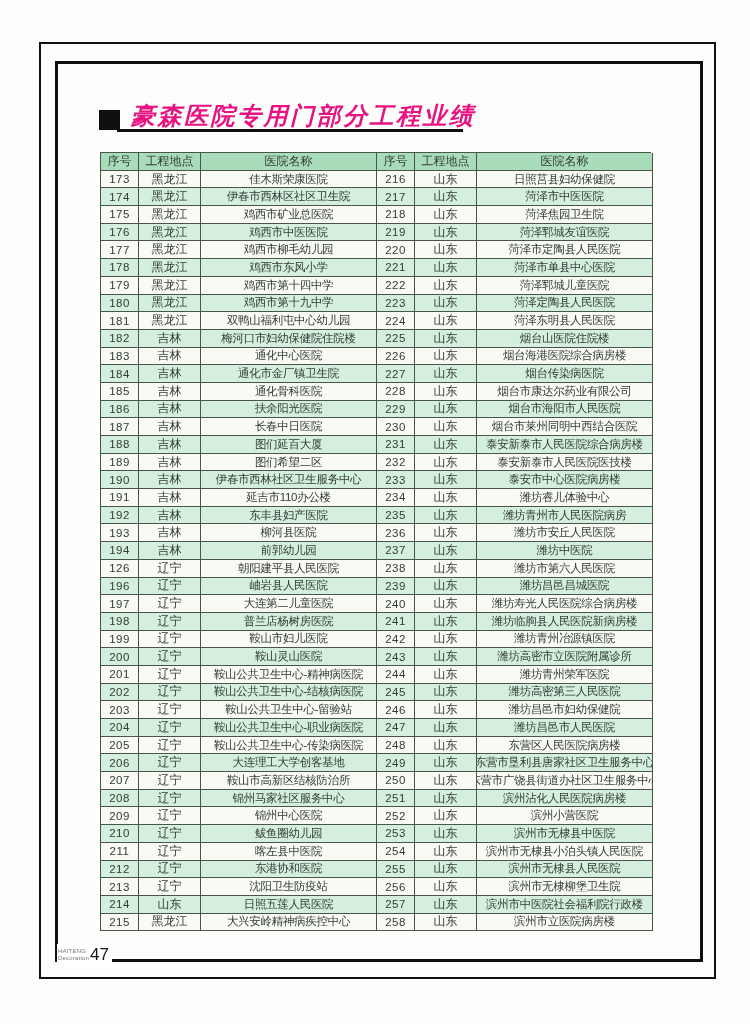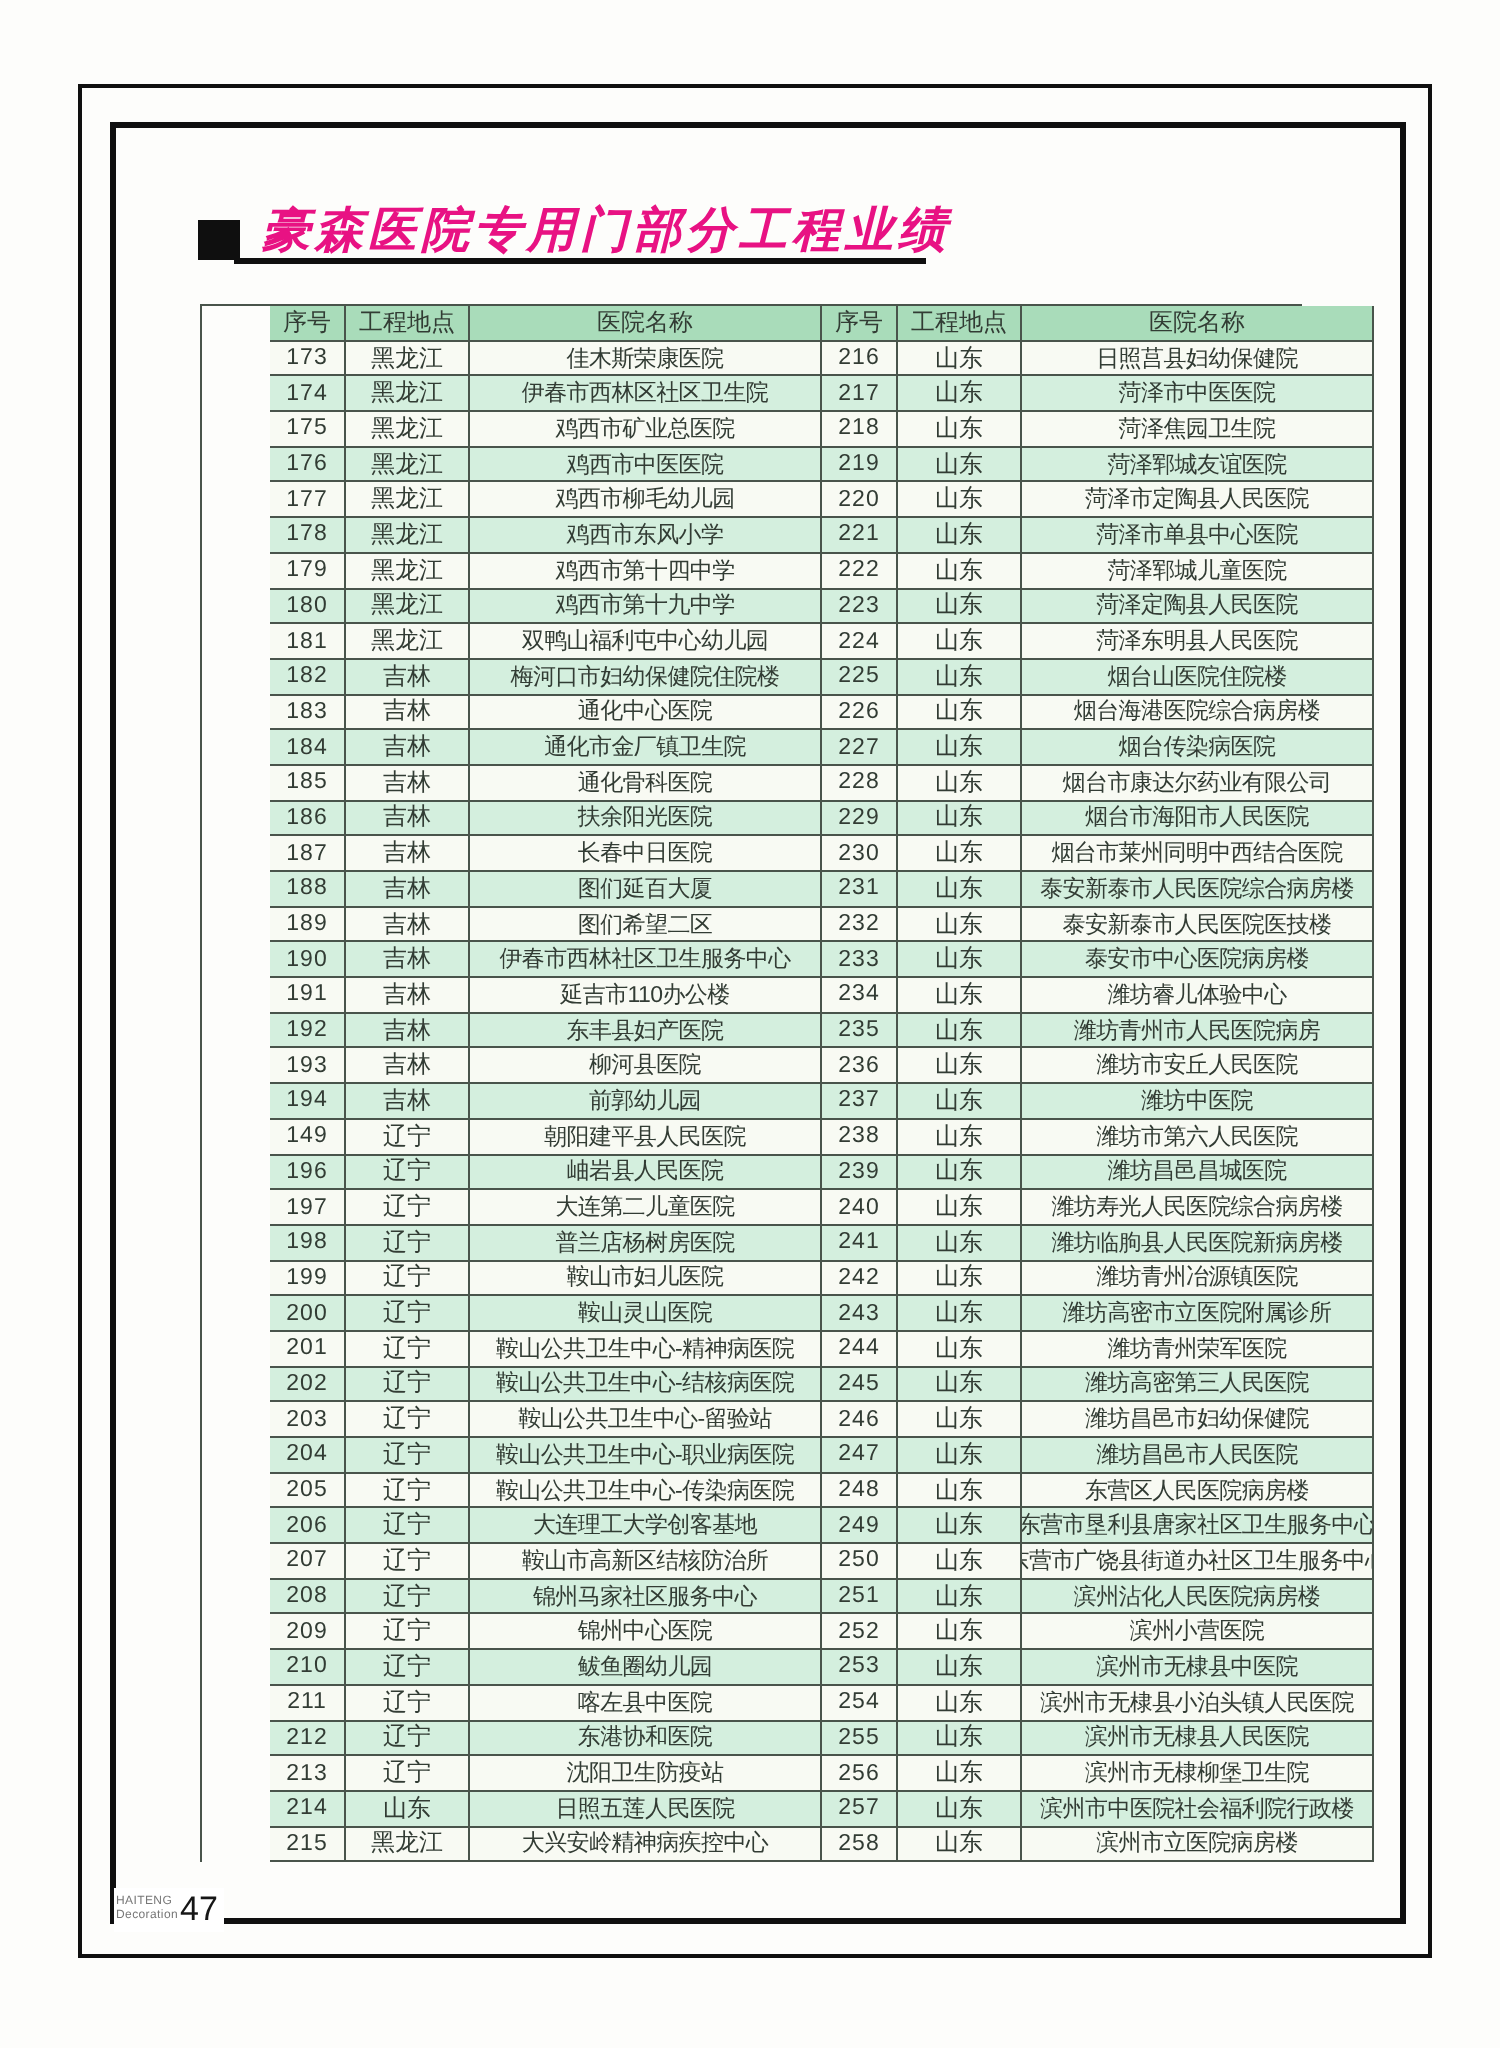--- a/index.html
+++ b/index.html
@@ -39,21 +39,20 @@
     position:absolute;left:117px;top:129px;width:346px;height:3px;background:var(--frame);
   }
   .ptable{
     position:absolute;left:100px;top:152px;width:551px;
     display:grid;
     grid-template-columns:38px 62px 176px 38px 62px 176px;
     border-top:1px solid var(--grid-line);
     border-left:1px solid var(--grid-line);
     box-sizing:border-box;
     color:var(--ink);
-    padding-left:34px;
   }
   .cell{
     border-right:1px solid var(--grid-line);
     border-bottom:1px solid var(--grid-line);
     height:16.7px;
     display:flex;align-items:center;justify-content:center;
     white-space:nowrap;overflow:hidden;
     font-size:12px;
     background:var(--row-plain);
     box-sizing:content-box;
@@ -218,21 +217,21 @@
     <div class="cell plain name">柳河县医院</div>
     <div class="cell plain num">236</div>
     <div class="cell plain">山东</div>
     <div class="cell plain name">潍坊市安丘人民医院</div>
     <div class="cell green num">194</div>
     <div class="cell green">吉林</div>
     <div class="cell green name">前郭幼儿园</div>
     <div class="cell green num">237</div>
     <div class="cell green">山东</div>
     <div class="cell green name">潍坊中医院</div>
-    <div class="cell plain num">149</div>
+    <div class="cell plain num">126</div>
     <div class="cell plain">辽宁</div>
     <div class="cell plain name">朝阳建平县人民医院</div>
     <div class="cell plain num">238</div>
     <div class="cell plain">山东</div>
     <div class="cell plain name">潍坊市第六人民医院</div>
     <div class="cell green num">196</div>
     <div class="cell green">辽宁</div>
     <div class="cell green name">岫岩县人民医院</div>
     <div class="cell green num">239</div>
     <div class="cell green">山东</div>

